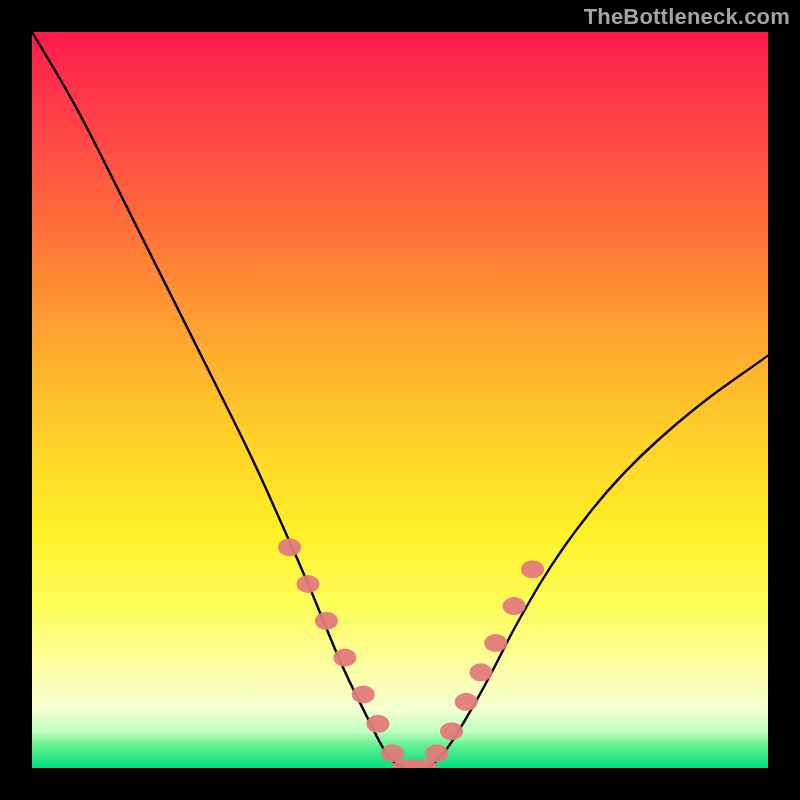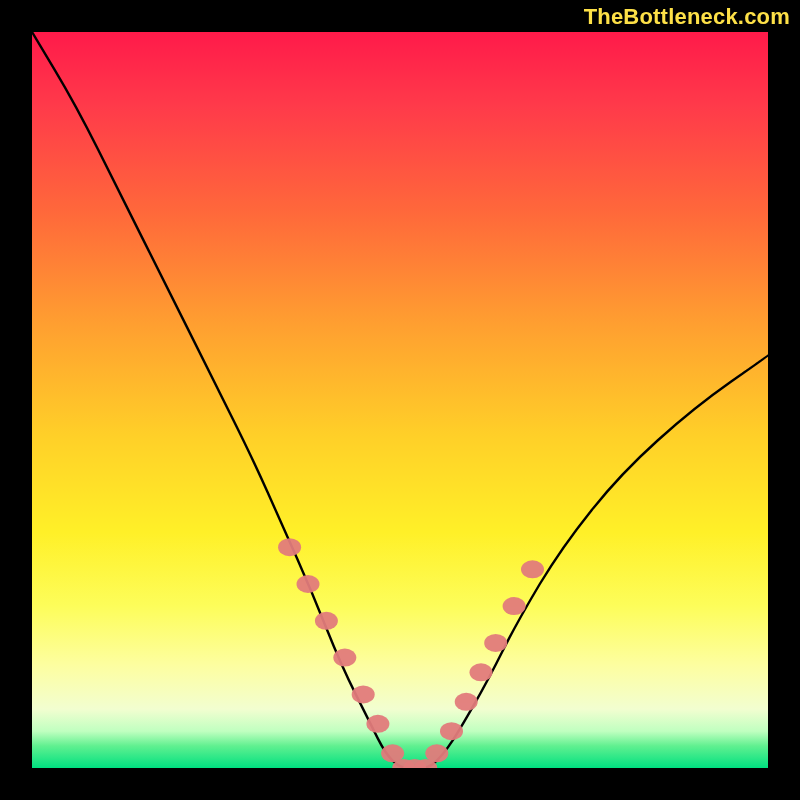--- a/index.html
+++ b/index.html
@@ -36,21 +36,21 @@
       #00e080 100%
     );
   }
   .watermark {
     position: absolute;
     top: 4px;
     right: 10px;
     font-family: Arial, Helvetica, sans-serif;
     font-size: 22px;
     font-weight: 600;
-    color: #fde047;
+    color: #a3a3a3;
     text-align: right;
     letter-spacing: 0.2px;
   }
   svg.curve {
     position: absolute;
     inset: 0;
     width: 100%;
     height: 100%;
   }
 </style>

